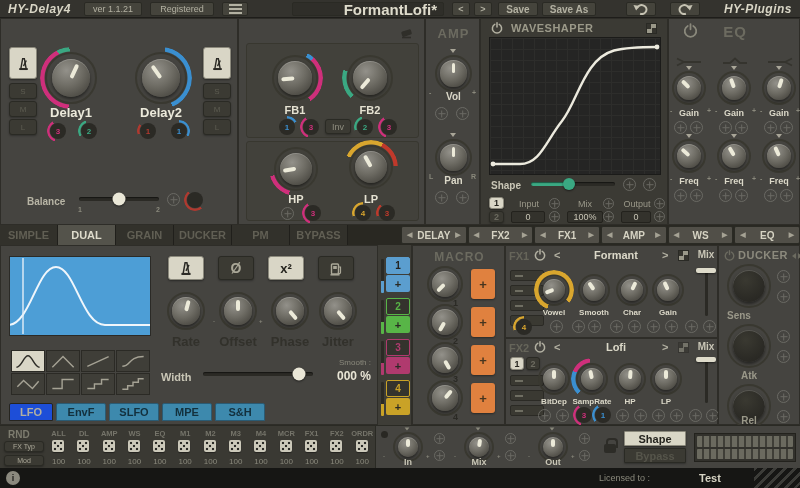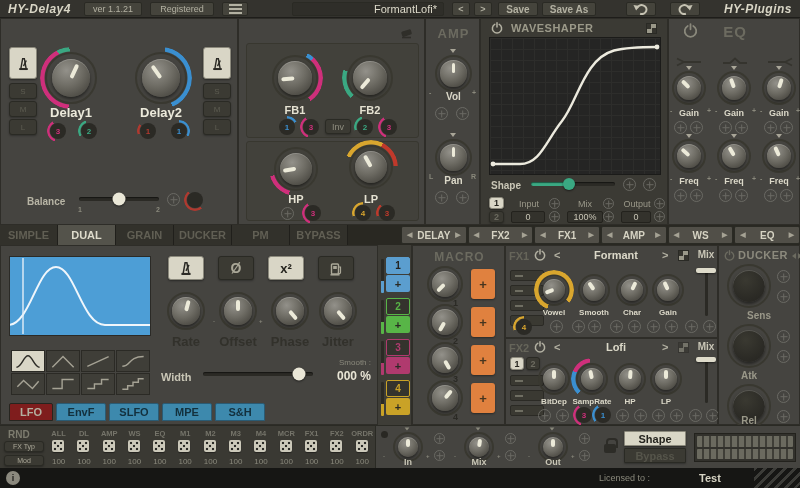--- a/index.html
+++ b/index.html
@@ -46,21 +46,21 @@
 .dim{color:#6c6b60}
 
 #mode-tabs{position:absolute;left:0;top:225px;width:400px;height:20px;background:#292822;display:flex}
 .mtab{width:58px;height:20px;line-height:20px;text-align:center;font-weight:bold;font-size:11px;color:#615f54;background:#32312b;border-right:1px solid #201f1b}
 .mtab.active{background:#54534b;color:#dedbcb}
 #chain{position:absolute;left:400px;top:225px;width:400px;height:20px;background:#292822;display:flex;gap:1px;padding:1px 0 1px 1px}
 .chainbtn{flex:1;background:#514f48;border:1px solid #2a2a24;border-radius:2px;display:flex;align-items:center;justify-content:space-between;padding:0 5px;color:#d6d3c3;font-weight:bold;font-size:10px}
 .chainbtn .arr{font-size:7px;color:#a5a294}
 
 .ltab{position:absolute;height:18px;background:#3d89ad;color:#13303d;font-weight:bold;font-size:11px;display:flex;align-items:center;justify-content:center;border:1px solid #2a5b74;border-radius:2px 2px 0 0}
-.ltab.active{background:#7f1d1d;color:#b3b0a0;border-color:#26251f}
+.ltab.active{background:#1d4ed8;color:#b3b0a0;border-color:#26251f}
 
 .wcell{position:absolute;width:34px;height:22px;background:#3f3e38;border:1px solid #2b2a25;display:flex;align-items:center;justify-content:center}
 .wcell.active{background:#d9d6c6}
 .wcell svg{stroke:#a5a294;fill:none;stroke-width:1.6}
 .wcell.active svg{stroke:#2b2a25}
 
 .mslot{position:relative;height:37px;margin-bottom:4px;display:flex}
 .mslot .smeter{width:3px;height:34px;margin:2px 2px 0 0;background:linear-gradient(to top,var(--c) 0 35%,#2b2a25 35%);border-radius:1px}
 .mslot .scol{display:flex;flex-direction:column;gap:1px}
 .mslot .num{width:24px;height:17px;border:1px solid var(--c);background:#34332d;color:var(--c);font-weight:bold;font-size:10px;display:flex;align-items:center;justify-content:center;border-radius:2px}
@@ -84,21 +84,21 @@
 </head>
 <body>
 
 <div id="titlebar">
   <span class="logo abs" style="left:8px;top:2px">HY-Delay4</span>
   <span class="tbox" style="left:84px;width:58px">ver 1.1.21</span>
   <span class="tbox" style="left:150px;width:64px">Registered</span>
   <span class="tbox" style="left:222px;width:26px">
       <span class="menu-lines"></span>
     </span>
-  <span class="tbox" style="left:292px;width:152px;background:#2f2e29;justify-content:flex-end;padding-right:6px;font-weight:normal;color:#dedbcb;font-size:11px">FormantLofi*</span>
+  <span class="tbox" style="left:292px;width:152px;background:#2f2e29;justify-content:flex-end;padding-right:6px;font-weight:bold;color:#dedbcb;font-size:15px">FormantLofi*</span>
   <span class="tbox b" style="left:452px;width:18px">&lt;</span>
   <span class="tbox b" style="left:474px;width:18px">&gt;</span>
   <span class="tbox b" style="left:498px;width:40px;font-size:10px">Save</span>
   <span class="tbox b" style="left:542px;width:54px;font-size:10px">Save As</span>
   <span class="tbox" style="left:626px;width:30px">
     <svg width="16" height="13" viewBox="0 0 18 14">
         <path d="M4.5 5.5 A5.5 5 0 1 1 8 11.8" fill="none" stroke="#c6c3b3" stroke-width="2.2"></path>
         <polygon points="0.5,2 7.5,3.2 3.5,8" fill="#c6c3b3"></polygon>
       </svg>
   </span>
@@ -662,21 +662,21 @@
       <line x1="6" y1="0.8" x2="6" y2="5" stroke="#6c6b60" stroke-width="1.5" stroke-linecap="round"></line>
     </svg>
   <div class="abs b" style="left:19px;top:3px;font-size:11px;color:#8c8a7d;letter-spacing:.5px">DUCKER</div>
   <span class="abs" style="right:3px;top:7px;width:0;height:0;border-top:3px solid transparent;border-bottom:3px solid transparent;border-right:4px solid #6c6b60"></span>
   <span class="abs" style="right:-3px;top:7px;width:0;height:0;border-top:3px solid transparent;border-bottom:3px solid transparent;border-left:4px solid #6c6b60"></span>
   <div class="kw kdark" style="left:8px;top:18px;width:44px;height:44px">
       <div class="knob"></div>
     </div>
   <span class="plus" style="left:58px;top:24px"></span>
   <span class="plus" style="left:58px;top:44px"></span>
-  <div class="abs b" style="left:8px;top:64px;width:44px;text-align:right;font-size:10px;color:#9a9889">Sens</div>
+  <div class="abs b" style="left:8px;top:64px;width:44px;text-align:left;font-size:10px;color:#9a9889">Sens</div>
   <div class="kw kdark" style="left:8px;top:70px;width:44px;height:44px;margin-top:8px">
       <div class="knob"></div>
     </div>
   <span class="plus" style="left:58px;top:84px"></span>
   <span class="plus" style="left:58px;top:104px"></span>
   <div class="abs b" style="left:8px;top:124px;width:44px;text-align:center;font-size:10px;color:#9a9889">Atk</div>
   <div class="kw kdark" style="left:8px;top:130px;width:44px;height:44px;margin-top:8px">
       <div class="knob"></div>
     </div>
   <span class="plus" style="left:58px;top:144px"></span>

